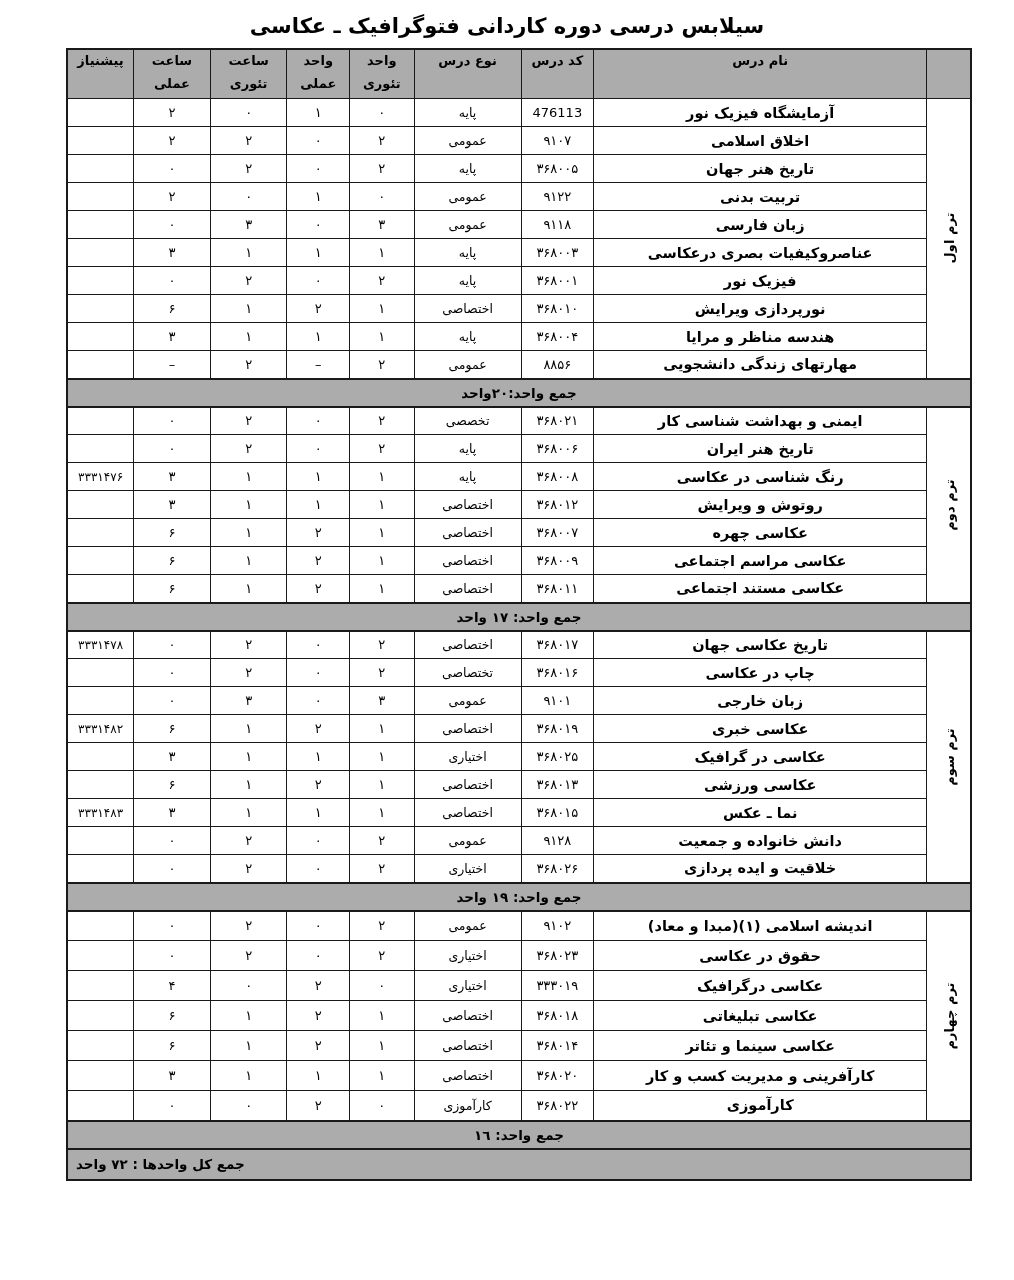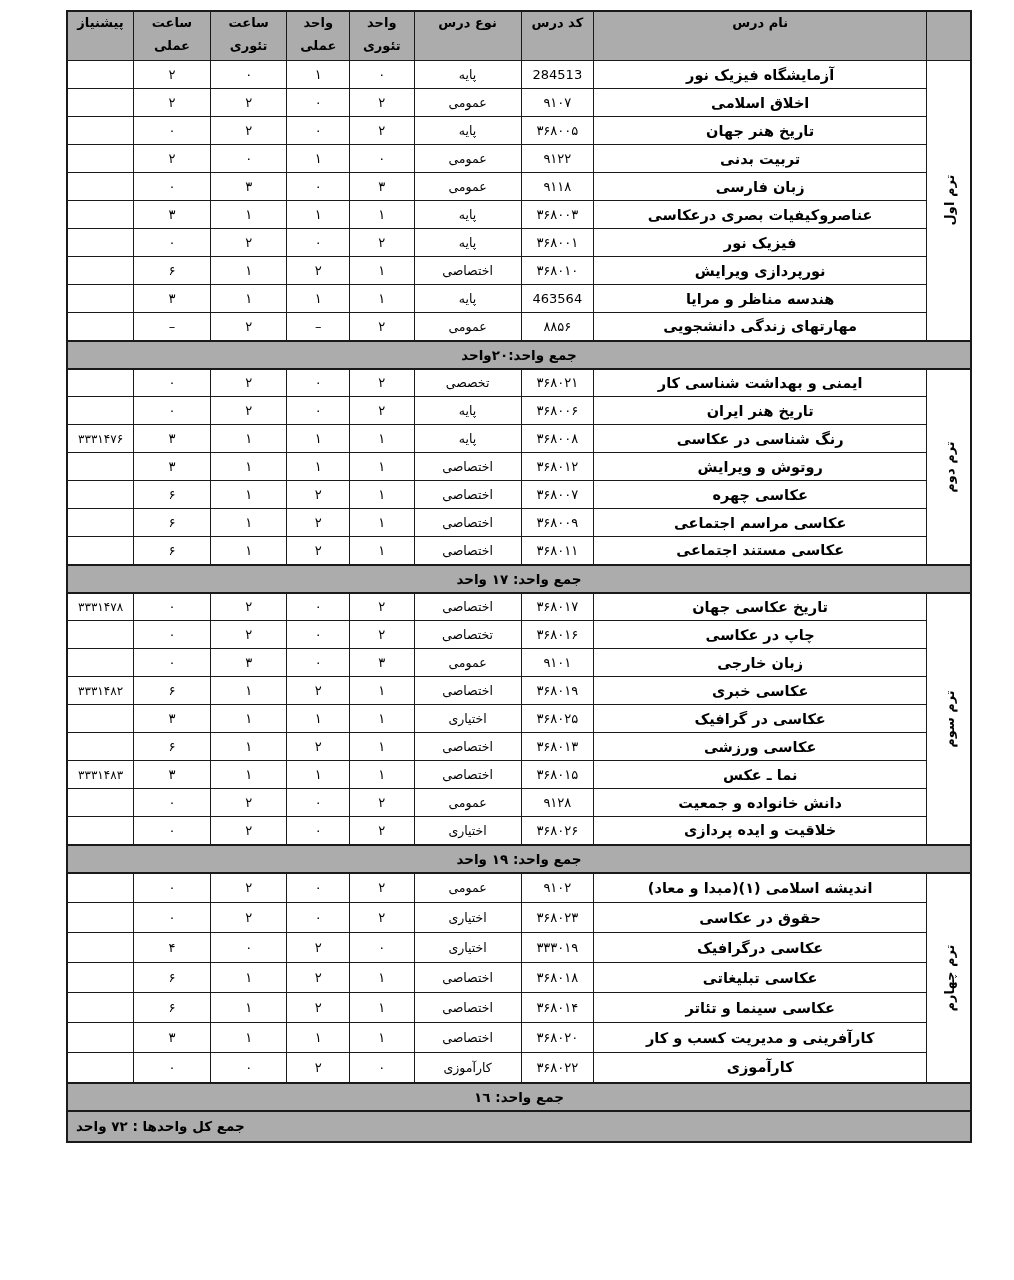--- a/index.html
+++ b/index.html
@@ -107,20 +107,21 @@
   }
   tr.band.grand td {
     text-align: left;
     height: 29px;
   }
 </style>
 </head>
 <body>
 
 <div class="page">
+  <div class="doc-title">سیلابس درسی دوره کاردانی فتوگرافیک ـ عکاسی</div>
   <div class="table-wrap">
     <table class="syllabus">
       <colgroup>
         <col style="width:44px">
         <col style="width:330px">
         <col style="width:72px">
         <col style="width:106px">
         <col style="width:64px">
         <col style="width:62px">
         <col style="width:76px">
@@ -143,21 +144,21 @@
 عملی</th>
           <th>پیشنیاز</th>
         </tr>
       </thead>
       <tbody id="table-body">
           <tr class="course-row">
             <td class="term-cell" rowspan="10">
               <div class="term-label">ترم اول</div>
             </td>
             <td class="c-name">آزمایشگاه فیزیک نور</td>
-            <td class="c-code">284513</td>
+            <td class="c-code">476113</td>
             <td class="c-type">پایه</td>
             <td class="c-num">۰</td>
             <td class="c-num">۱</td>
             <td class="c-num">۰</td>
             <td class="c-num">۲</td>
             <td class="c-prereq"></td>
           </tr>
           <tr class="course-row">
             <td class="c-name">اخلاق اسلامی</td>
             <td class="c-code">۹۱۰۷</td>
@@ -223,21 +224,21 @@
             <td class="c-code">۳۶۸۰۱۰</td>
             <td class="c-type">اختصاصی</td>
             <td class="c-num">۱</td>
             <td class="c-num">۲</td>
             <td class="c-num">۱</td>
             <td class="c-num">۶</td>
             <td class="c-prereq"></td>
           </tr>
           <tr class="course-row">
             <td class="c-name">هندسه مناظر و مرایا</td>
-            <td class="c-code">463564</td>
+            <td class="c-code">۳۶۸۰۰۴</td>
             <td class="c-type">پایه</td>
             <td class="c-num">۱</td>
             <td class="c-num">۱</td>
             <td class="c-num">۱</td>
             <td class="c-num">۳</td>
             <td class="c-prereq"></td>
           </tr>
           <tr class="course-row">
             <td class="c-name">مهارتهای زندگی دانشجویی</td>
             <td class="c-code">۸۸۵۶</td>

